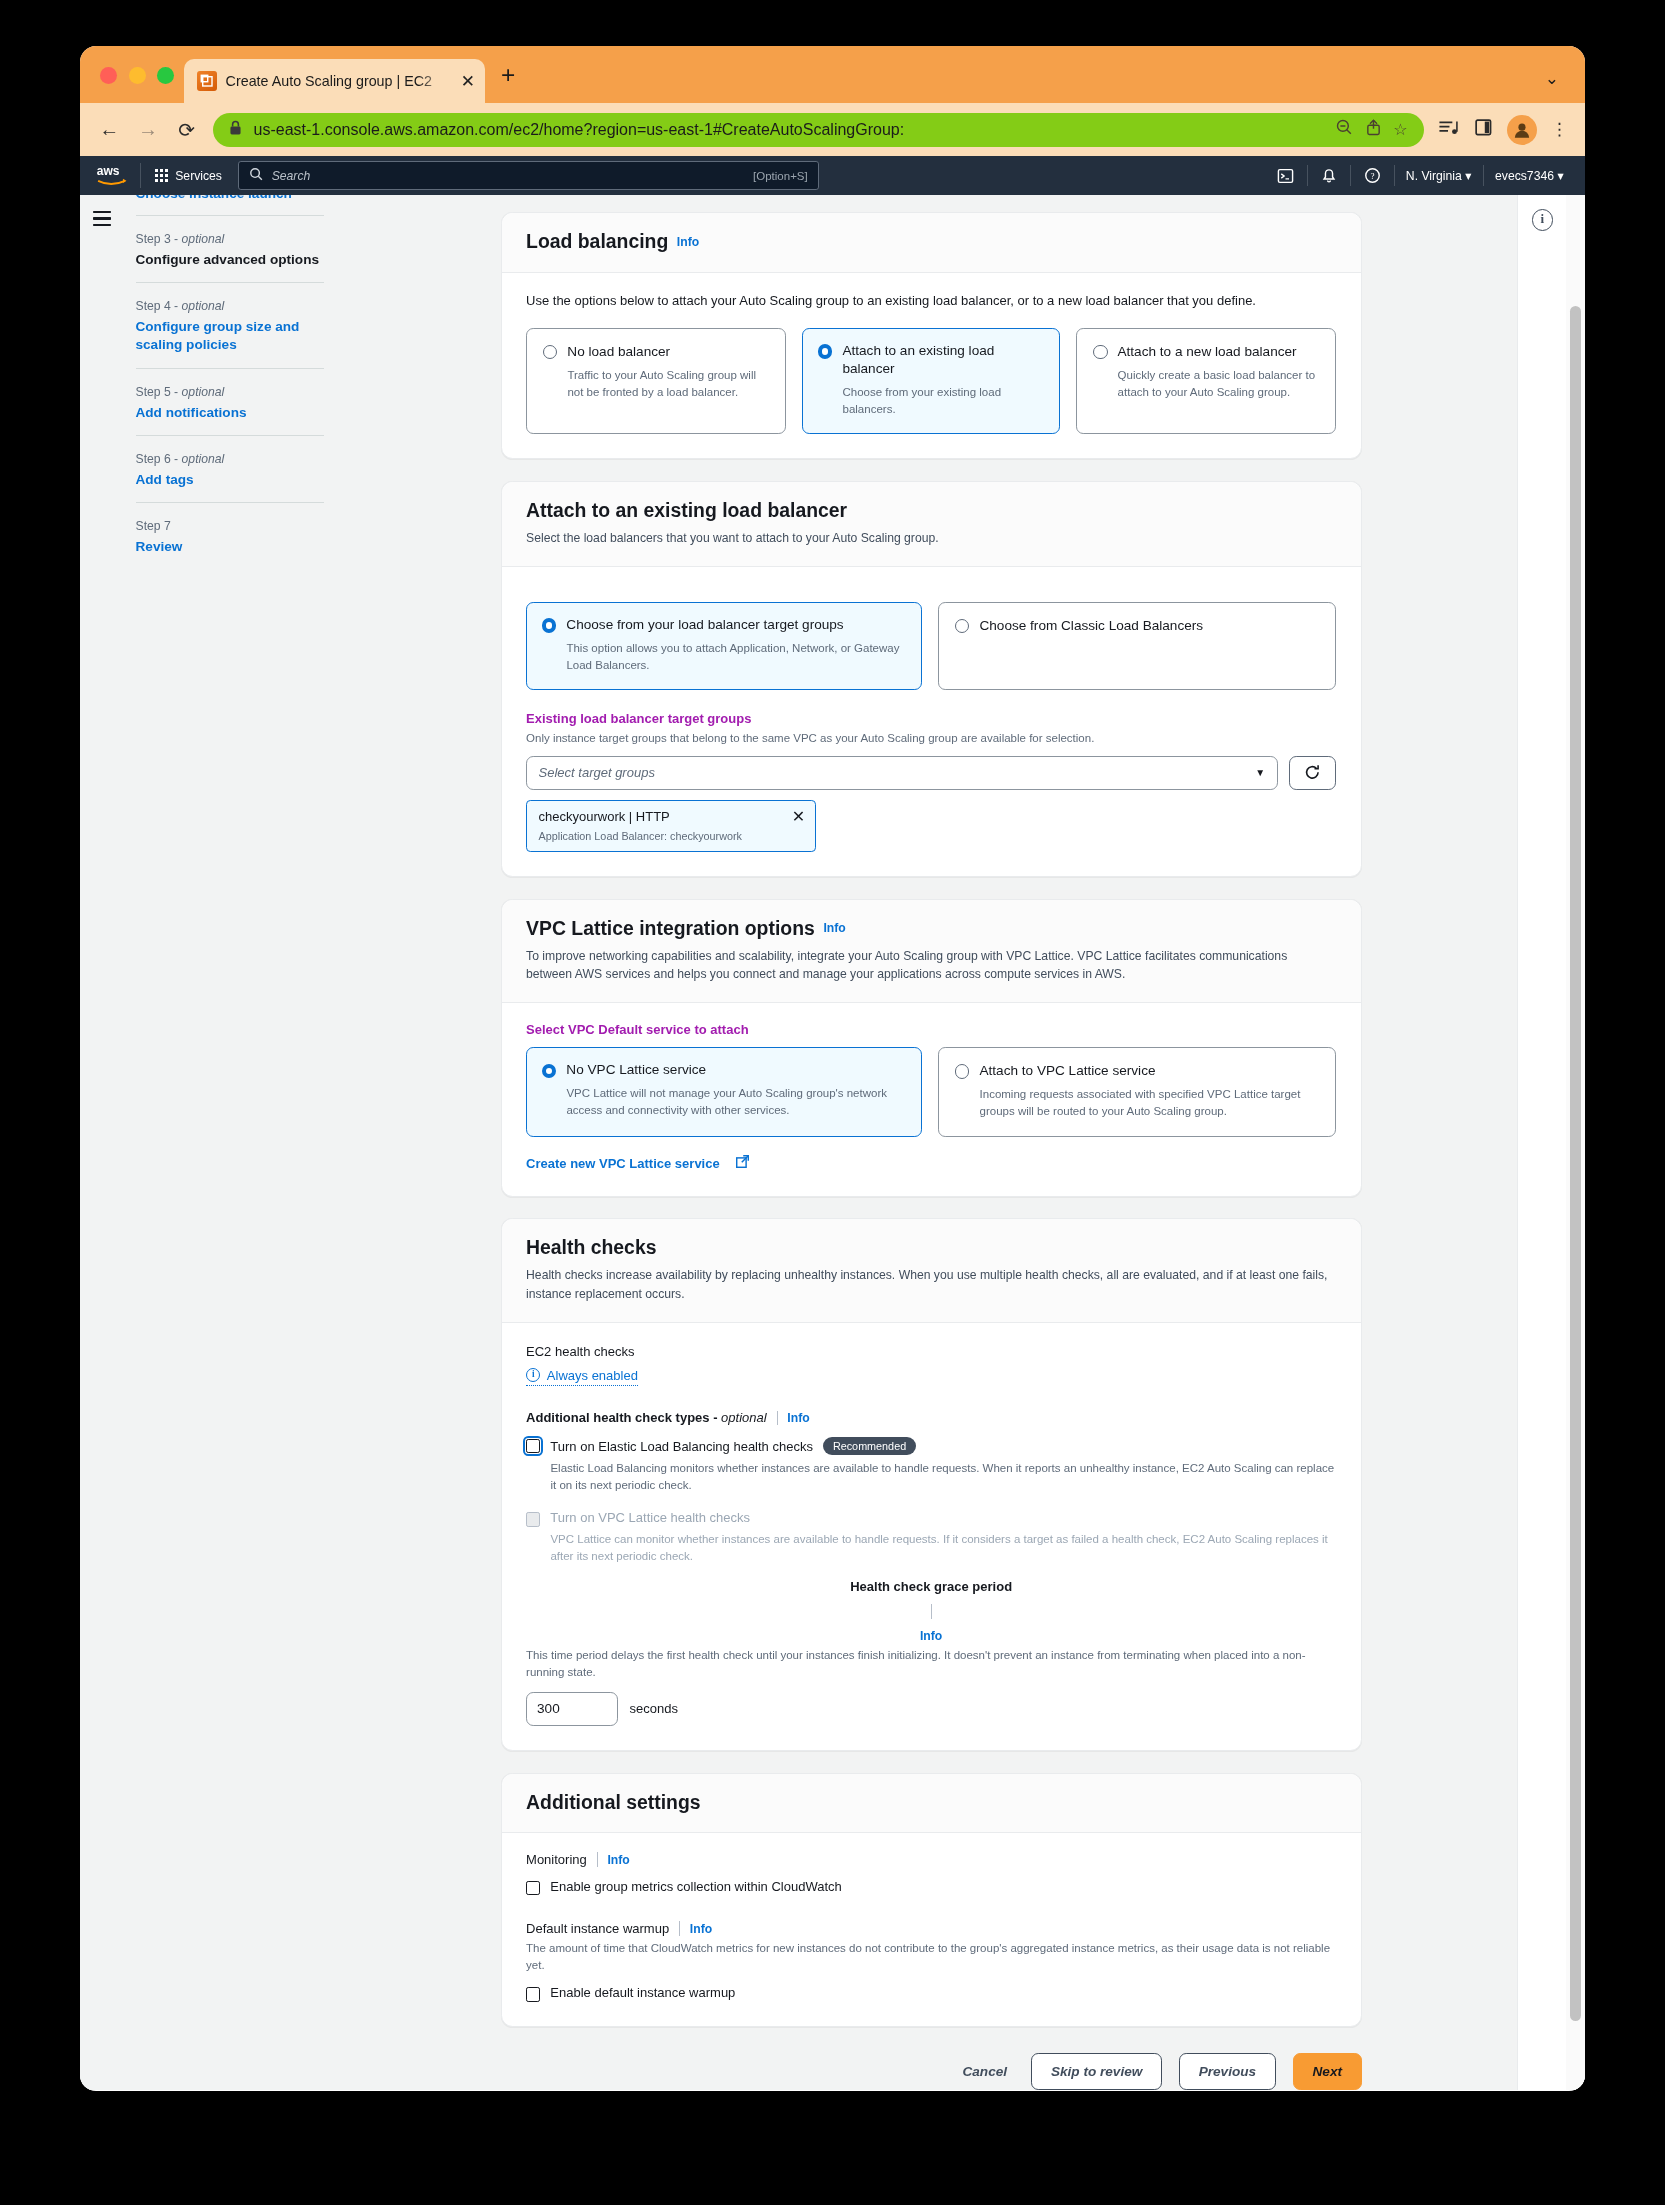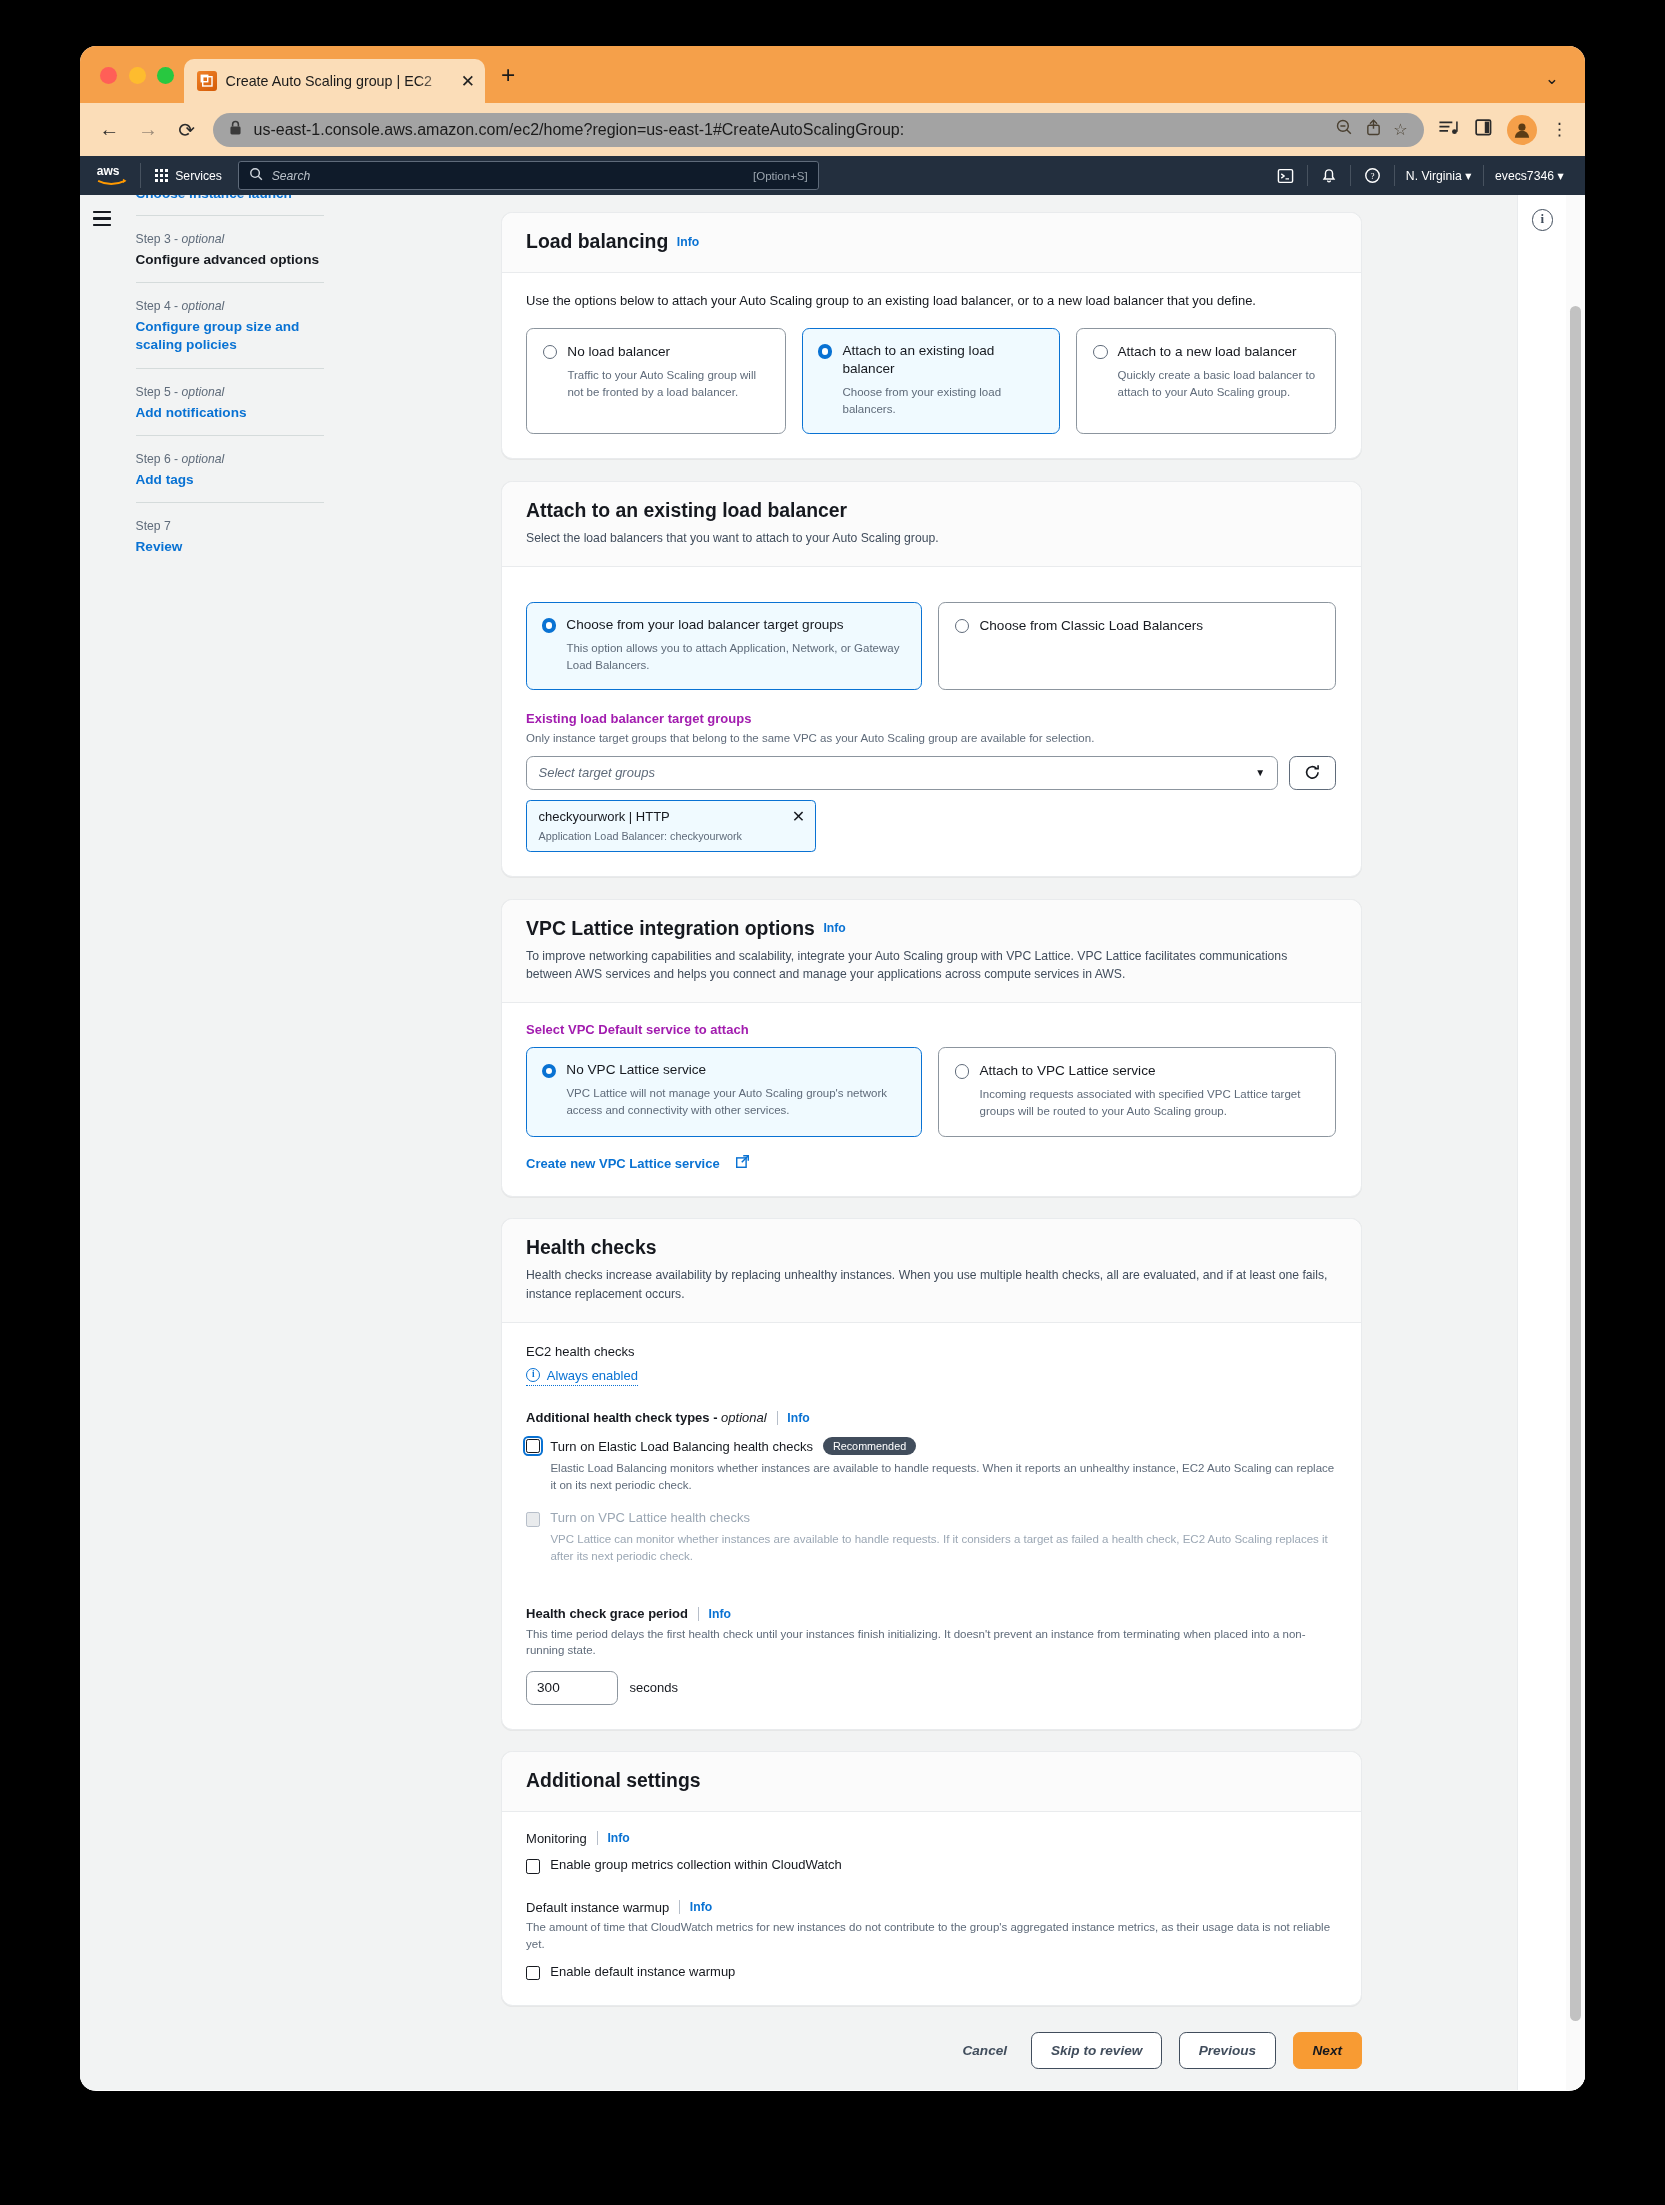--- a/index.html
+++ b/index.html
@@ -77,21 +77,21 @@
     background: #FBDDB8;
     display: flex; align-items: center;
     padding: 0 17px;
     gap: 14.3px;
   }
   .navbtn { font-size: 20px; color:#2b2b2b; cursor:pointer; width:24.4px; text-align:center; }
   .navbtn.fwd { color:#9a8a78; }
   .omnibox {
     flex: 1 1 auto;
     height: 34px;
-    background: #a3a3a3;
+    background: #84cc16;
     border-radius: 17px;
     display:flex; align-items:center;
     padding: 0 16px;
     gap: 11.5px;
     cursor: text;
   }
   .lock { font-size: 14.3px; color:#3a3a3a; }
   .omnitext {
     flex:1 1 auto;
     font-size: 16px; color:#1b1b1b;
@@ -695,21 +695,21 @@
               </span>
             </div>
             <div class="chk-desc">Elastic Load Balancing monitors whether instances are available to handle requests. When it reports an unhealthy instance, EC2 Auto Scaling can replace it on its next periodic check.</div>
 
             <div class="chk-row" style="margin-top:16px;">
               <span class="chk dis"></span>
               <span class="chk-label dis">Turn on VPC Lattice health checks</span>
             </div>
             <div class="chk-desc dis">VPC Lattice can monitor whether instances are available to handle requests. If it considers a target as failed a health check, EC2 Auto Scaling replaces it after its next periodic check.</div>
 
-            <div class="lbl-row" style="margin-top:41px;">
+            <div class="lbl-row" style="margin-top:14px;flex-direction:column;">
               <span class="lbl-strong">Health check grace period</span>
               <span class="sep-pipe"></span>
               <span class="info-link" style="margin-left:0;">Info</span>
             </div>
             <div class="field-hint" style="margin-top:4.3px;">This time period delays the first health check until your instances finish initializing. It doesn't prevent an instance from terminating when placed into a non-running state.</div>
             <div class="grace-input-row">
               <input class="num-input" type="text" value="300" style="">
               <span class="unit">seconds</span>
             </div>
           </div>

